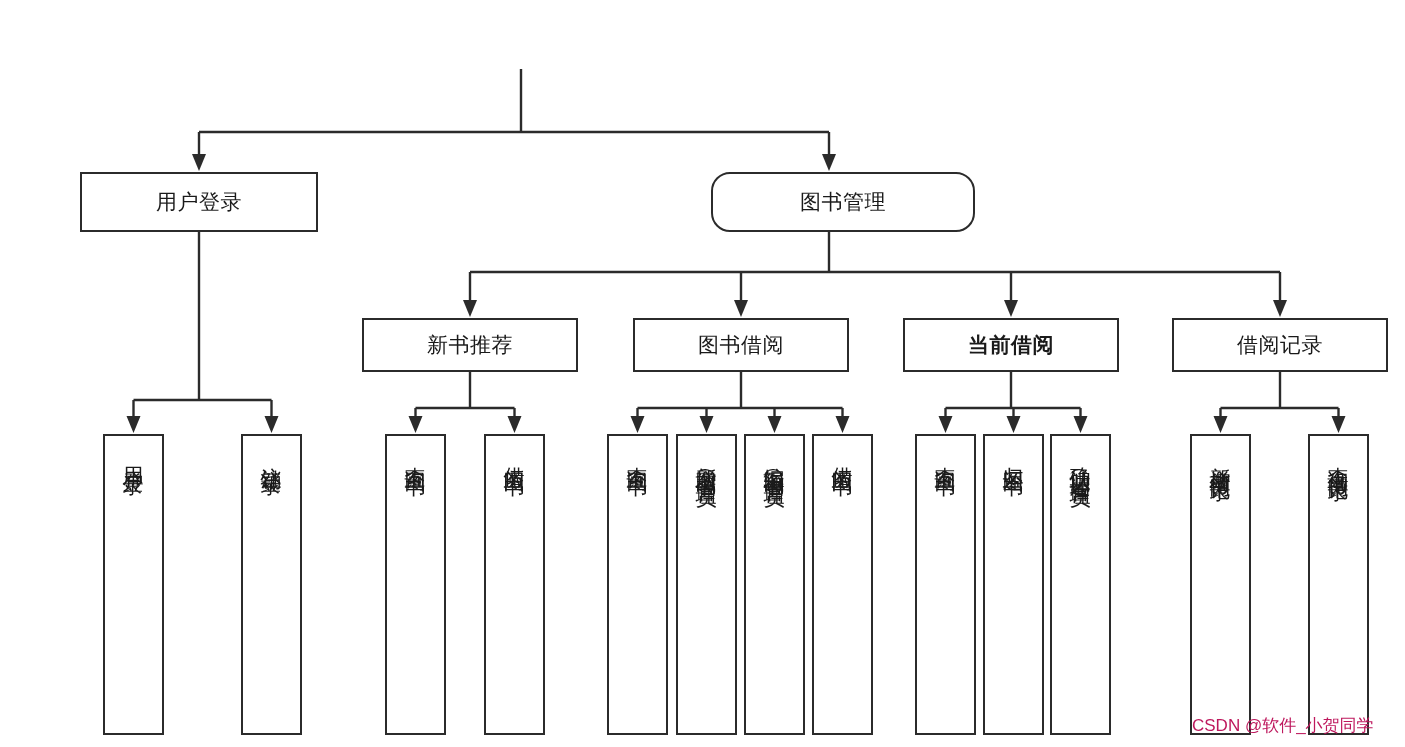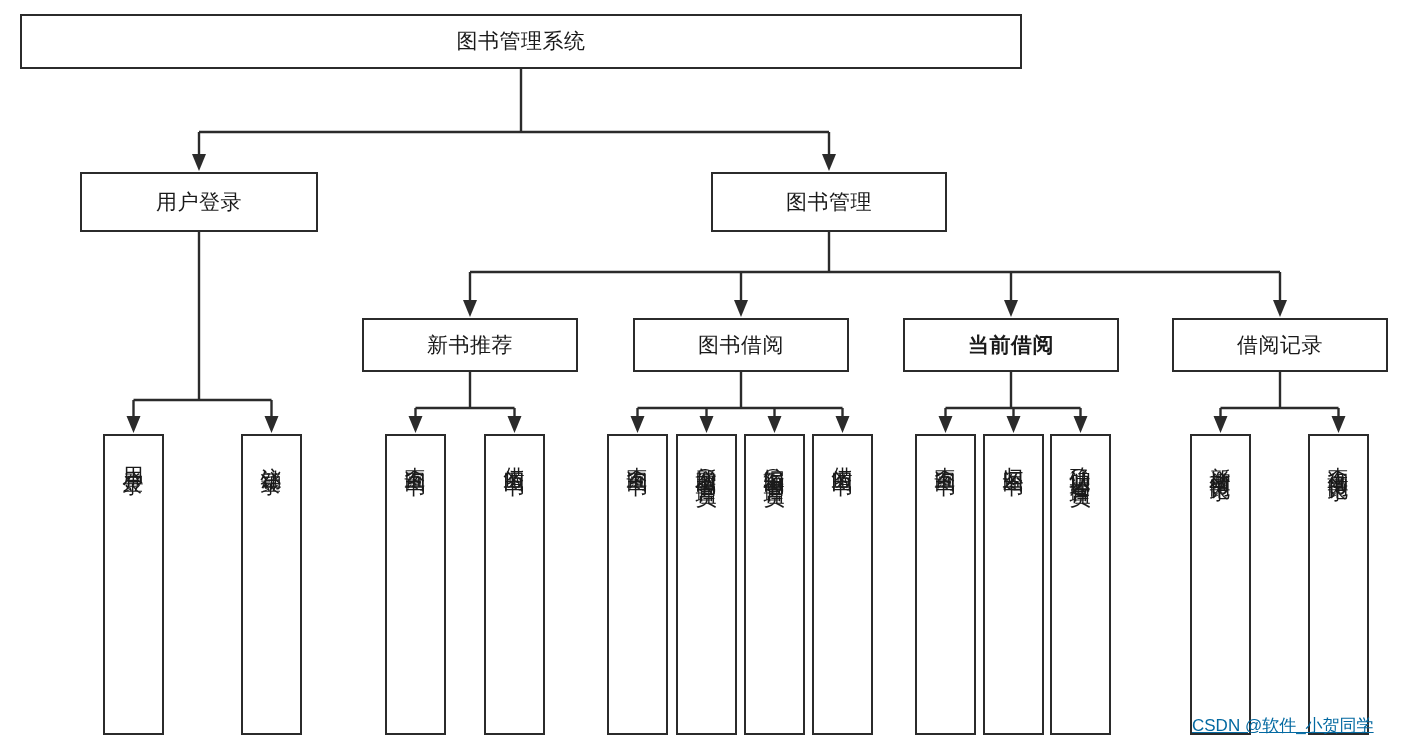--- a/index.html
+++ b/index.html
@@ -57,26 +57,25 @@
   .node.vertical .node-label {
     writing-mode: vertical-rl;
     text-orientation: upright;
     font-size: 21px;
     letter-spacing: 3px;
     line-height: 1;
     white-space: nowrap;
   }
   .watermark {
     position: absolute;
-    color: #0369a1;
+    color: #be185d;
     font-size: 17px;
     font-family: "Liberation Sans", "DejaVu Sans", sans-serif;
     white-space: nowrap;
     user-select: none;
-    text-decoration: underline;
   }
 </style>
 </head>
 <body>
 
 <div id="diagram-root">
 
   <svg class="connectors" viewBox="0 0 1405 747" xmlns="http://www.w3.org/2000/svg">
     <defs>
       <marker id="arrowhead" markerWidth="9" markerHeight="9" refX="4.5" refY="8.4" orient="0" markerUnits="userSpaceOnUse">
@@ -132,28 +131,25 @@
         <polygon points="1073.5,416 1087.5,416 1080.5,433" fill="#2b2b2b" stroke="none"></polygon>
         <line x1="1280" y1="372" x2="1280" y2="408"></line>
         <line x1="1220.5" y1="408" x2="1338.5" y2="408"></line>
         <line x1="1220.5" y1="408" x2="1220.5" y2="417"></line>
         <polygon points="1213.5,416 1227.5,416 1220.5,433" fill="#2b2b2b" stroke="none"></polygon>
         <line x1="1338.5" y1="408" x2="1338.5" y2="417"></line>
         <polygon points="1331.5,416 1345.5,416 1338.5,433" fill="#2b2b2b" stroke="none"></polygon>
       </g>
   </svg>
 
-  <div class="node root horizontal" style="left: 20px; top: 14px; width: 1002px; height: 55px;">
-    <span class="node-label">图书管理系统</span>
-  </div>
 
   <div class="node horizontal" style="left: 80px; top: 172px; width: 238px; height: 60px;">
     <span class="node-label">用户登录</span>
   </div>
-  <div class="node horizontal" style="left: 711px; top: 172px; width: 236px; height: 60px;">
+  <div class="node horizontal" style="left: 711px; top: 172px; width: 264px; height: 60px; border-radius: 19px;">
     <span class="node-label">图书管理</span>
   </div>
 
   <div class="node horizontal" style="left: 362px; top: 318px; width: 216px; height: 54px; justify-content: center;">
     <span class="node-label">新书推荐</span>
   </div>
   <div class="node horizontal" style="left: 633px; top: 318px; width: 216px; height: 54px;">
     <span class="node-label">图书借阅</span>
   </div>
   <div class="node horizontal" style="left: 903px; top: 318px; width: 216px; height: 54px; font-weight: bold;">

